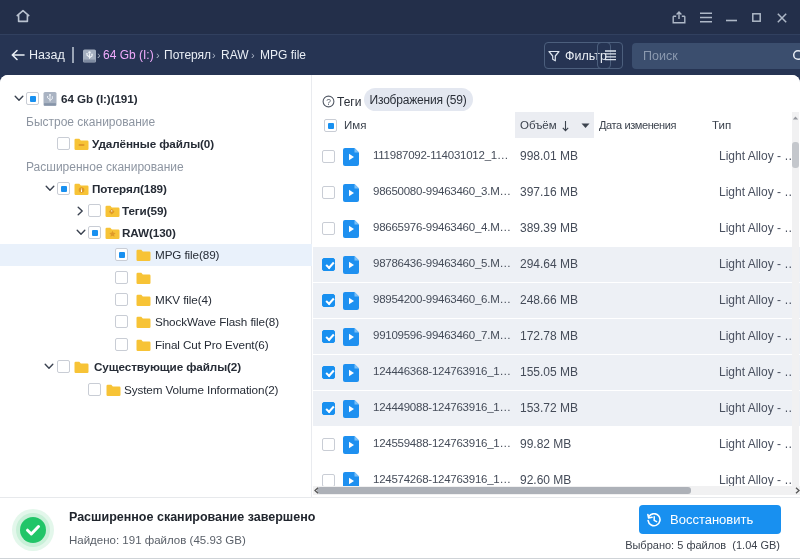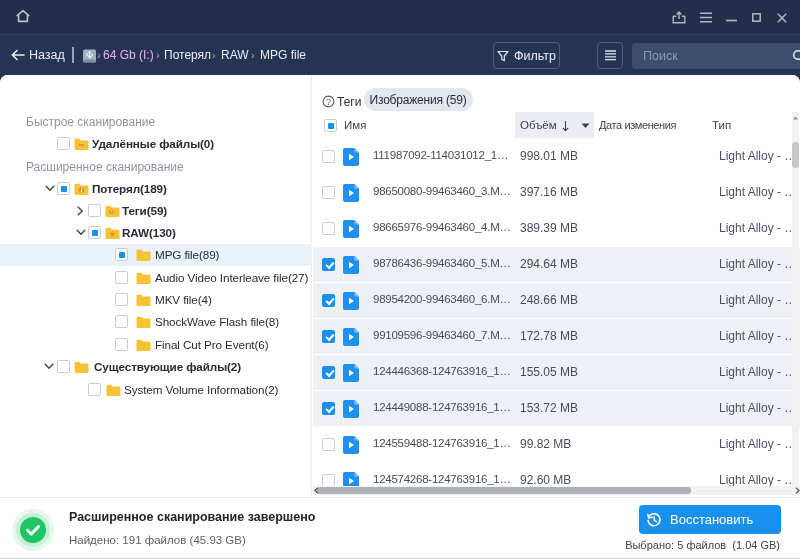--- a/index.html
+++ b/index.html
@@ -84,41 +84,56 @@
   </svg>
   <span class="abs" style="left:97px;top:14px;font-size:11px;color:#a8b2c4">›</span>
   <span class="abs" style="left:103px;top:13px;font-size:12px;color:#f0abfc">64 Gb (I:)</span>
   <span class="abs" style="left:156px;top:14px;font-size:11px;color:#a8b2c4">›</span>
   <span class="abs" style="left:164px;top:13px;font-size:12px;color:#e9eef5">Потерял</span>
   <span class="abs" style="left:212px;top:14px;font-size:11px;color:#a8b2c4">›</span>
   <span class="abs" style="left:221px;top:13px;font-size:12px;color:#e9eef5">RAW</span>
   <span class="abs" style="left:251px;top:14px;font-size:11px;color:#a8b2c4">›</span>
   <span class="abs" style="left:260px;top:13px;font-size:12px;color:#e9eef5">MPG file</span>
 
-  <div class="abs" style="left:493px;top:7px;width:67px;height:27px;border:1px solid #4c5f7d;border-radius:4px;display:flex;align-items:center;justify-content:center">
+  <div class="abs" style="left:544px;top:7px;width:67px;height:27px;border:1px solid #4c5f7d;border-radius:4px;display:flex;align-items:center;justify-content:center">
     <svg width="12" height="12" viewBox="0 0 12 12" style="margin-right:5px">
       <path d="M1 1.5 H11 L7.3 6 V10.8 L4.7 9.3 V6 Z" fill="none" stroke="#dde4ee" stroke-width="1.2" stroke-linejoin="round"></path>
     </svg>
     <span style="font-size:12.5px;color:#e9eef5">Фильтр</span>
   </div>
   <div class="abs" style="left:597px;top:7px;width:26px;height:27px;border:1px solid #4c5f7d;border-radius:4px;display:flex;align-items:center;justify-content:center">
     <svg width="11" height="11" viewBox="0 0 11 11">
       <path d="M0 1 H11 M0 3.9 H11 M0 6.8 H11 M0 9.7 H11" stroke="#dde4ee" stroke-width="1.3"></path>
     </svg>
   </div>
   <div class="abs" style="left:632px;top:8px;width:184px;height:26px;background:#3b4e6e;border-radius:4px">
     <span class="abs" style="left:11px;top:6px;font-size:12.5px;color:#8c9ab0">Поиск</span>
     <svg class="abs" style="right:10px;top:6px" width="14" height="14" viewBox="0 0 14 14">
       <circle cx="6" cy="6" r="4.3" fill="none" stroke="#e9eef5" stroke-width="1.5"></circle>
       <path d="M9.3 9.3 L12.6 12.6" stroke="#e9eef5" stroke-width="1.5" stroke-linecap="round"></path>
     </svg>
   </div>
 </div>
 <div class="content">
   <div class="sidebar" id="sidebar">
+    <div class="trow" style="top:13px">
+      <svg class="abs" style="left:14px;top:7px" width="10" height="7" viewBox="0 0 10 7">
+          <path d="M1.2 1.2 L5 5.2 L8.8 1.2" fill="none" stroke="#3a4250" stroke-width="1.4" stroke-linecap="round" stroke-linejoin="round"></path>
+        </svg>
+      <div class="cb ind abs" style="left:26px;top:4px"></div>
+      <svg class="abs" style="left:43px;top:4px" width="14" height="14" viewBox="0 0 14 14">
+        <rect x="0.5" y="0" width="13" height="14" rx="1.5" fill="#a9b3c2"></rect>
+        <rect x="1.1" y="11.2" width="11.8" height="2.3" fill="#8694a8"></rect>
+        <circle cx="7" cy="3" r="1" fill="#f2f5f9"></circle>
+        <path d="M7 4 V9.5 M7 7.6 L4.6 5.9 V5 M7 8.4 L9.4 6.7 V5.6" stroke="#f2f5f9" stroke-width="0.9" fill="none"></path>
+        <circle cx="4.6" cy="4.6" r="0.7" fill="#f2f5f9"></circle>
+          <rect x="8.8" y="4.4" width="1.2" height="1.2" fill="#f2f5f9"></rect>
+      </svg>
+      <span class="abs bold" style="left:61px;top:4px">64 Gb (I:)(191)</span>
+    </div>
     <div class="tlabel" style="top:40px">Быстрое сканирование</div>
     <div class="trow" style="top:58px">
       <div class="cb abs" style="left:57px;top:4px"></div>
       <svg class="abs" style="left:74px;top:5px" width="15" height="13" viewBox="0 0 15 13">
         <path d="M0.5 2 a1.2 1.2 0 0 1 1.2-1.2 h3.6 l1.5 1.7 h6.5 a1.2 1.2 0 0 1 1.2 1.2 v7.1 a1.2 1.2 0 0 1 -1.2 1.2 h-11.6 a1.2 1.2 0 0 1 -1.2-1.2 z" fill="#f7c336"></path>
         <rect x="4.5" y="6" width="6" height="2" rx="1" fill="#e09a28"></rect>
       </svg>
       <span class="abs bold" style="left:92px;top:4px">Удалённые файлы(0)</span>
     </div>
     <div class="tlabel" style="top:85px">Расширенное сканирование</div>
@@ -163,21 +178,20 @@
       <svg class="abs" style="left:136px;top:5px" width="15" height="13" viewBox="0 0 15 13">
         <path d="M0.5 2 a1.2 1.2 0 0 1 1.2-1.2 h3.6 l1.5 1.7 h6.5 a1.2 1.2 0 0 1 1.2 1.2 v7.1 a1.2 1.2 0 0 1 -1.2 1.2 h-11.6 a1.2 1.2 0 0 1 -1.2-1.2 z" fill="#f7c336"></path>
       </svg>
       <span class="abs" style="left:155px;top:4px">MPG file(89)</span>
     </div>
     <div class="trow" style="top:192px">
       <div class="cb abs" style="left:115px;top:4px"></div>
       <svg class="abs" style="left:136px;top:5px" width="15" height="13" viewBox="0 0 15 13">
         <path d="M0.5 2 a1.2 1.2 0 0 1 1.2-1.2 h3.6 l1.5 1.7 h6.5 a1.2 1.2 0 0 1 1.2 1.2 v7.1 a1.2 1.2 0 0 1 -1.2 1.2 h-11.6 a1.2 1.2 0 0 1 -1.2-1.2 z" fill="#f7c336"></path>
       </svg>
-      <span class="abs" style="left:155px;top:4px">Audio Video Interleave file(27)</span>
     </div>
     <div class="trow" style="top:214px">
       <div class="cb abs" style="left:115px;top:4px"></div>
       <svg class="abs" style="left:136px;top:5px" width="15" height="13" viewBox="0 0 15 13">
         <path d="M0.5 2 a1.2 1.2 0 0 1 1.2-1.2 h3.6 l1.5 1.7 h6.5 a1.2 1.2 0 0 1 1.2 1.2 v7.1 a1.2 1.2 0 0 1 -1.2 1.2 h-11.6 a1.2 1.2 0 0 1 -1.2-1.2 z" fill="#f7c336"></path>
       </svg>
       <span class="abs" style="left:155px;top:4px">MKV file(4)</span>
     </div>
     <div class="trow" style="top:236px">
       <div class="cb abs" style="left:115px;top:4px"></div>

